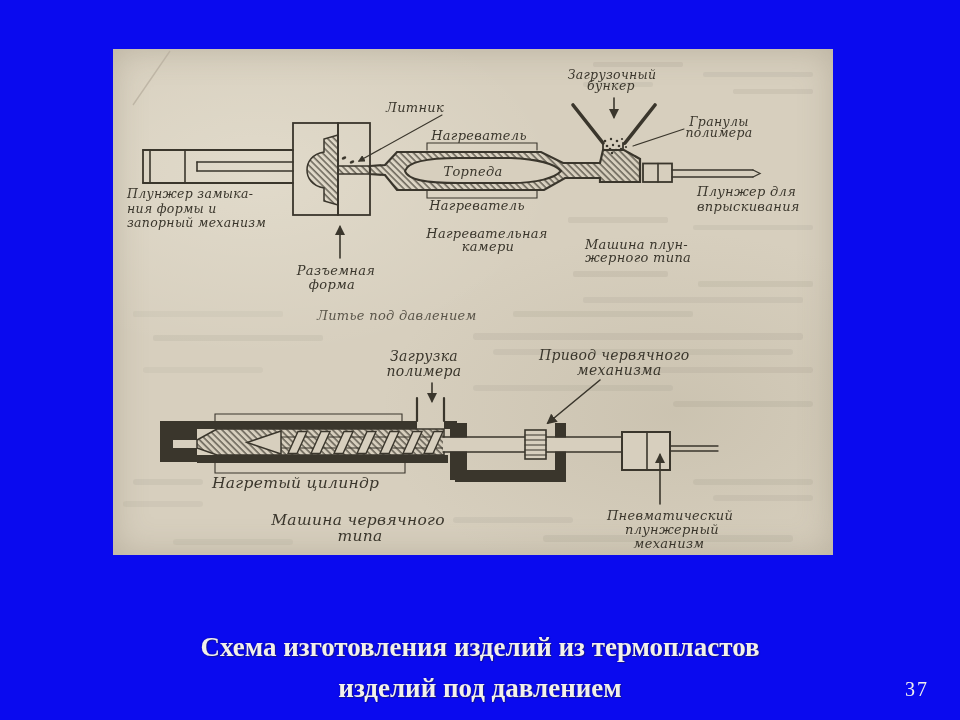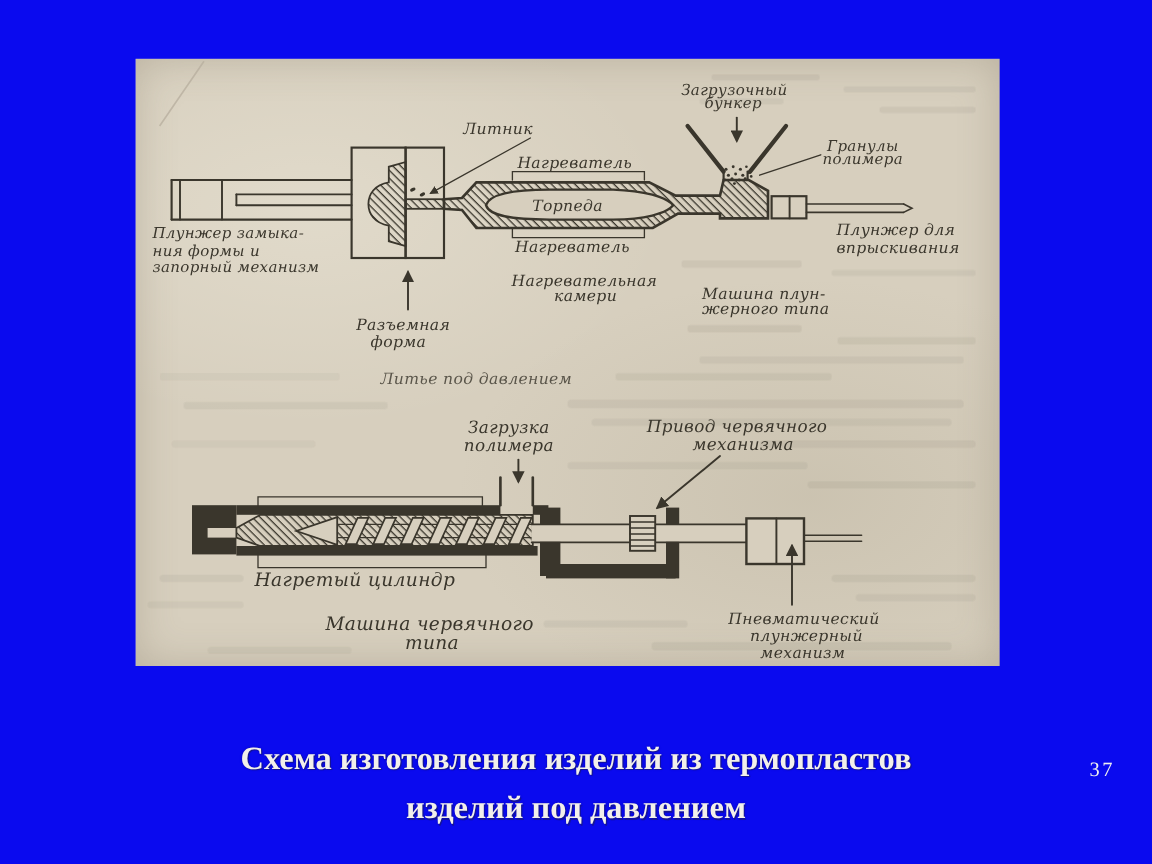--- a/index.html
+++ b/index.html
@@ -33,29 +33,29 @@
   .s12{font-size:12.5px}.s13{font-size:13px}.s14{font-size:14px}.s15{font-size:15.5px}
   .ln{stroke:var(--ink);fill:none;stroke-width:1.6;stroke-linecap:round;}
   .w1{stroke-width:1.1}.w12{stroke-width:1.3}.w2{stroke-width:2.2}.w18{stroke-width:1.8}
   .thick{stroke-width:3.6}
   .dark{fill:var(--ink);stroke:none;}
   .paperfill{fill:var(--paper);}
   .hatch{fill:url(#hatch);stroke:var(--ink);stroke-width:2.2;}
   .hatchthin{fill:url(#hatch);stroke:var(--ink);stroke-width:1.5;}
   .noise{fill:#7a7568;}
   .caption{
-    position:absolute;left:40px;right:40px;top:612px;
+    position:absolute;left:40px;right:40px;top:627px;
     text-align:center;color:var(--caption-text);
     font-weight:bold;font-size:27px;line-height:41px;
     font-family:"Liberation Serif",serif;
     text-shadow:1px 1px 0 rgba(30,30,90,.55), 0 0 2px rgba(0,0,50,.35);
   }
   .pagenum{
-    position:absolute;right:31px;top:632px;
-    color:#efefef;font-size:17px;letter-spacing:2px;
+    position:absolute;right:31px;top:678px;
+    color:#efefef;font-size:20px;letter-spacing:2px;
     font-family:"Liberation Serif",serif;
   }
 </style>
 </head>
 <body>
 
 <div class="slide">
 
   <div class="scan">
     <svg width="720" height="506" viewBox="0 0 720 506">

